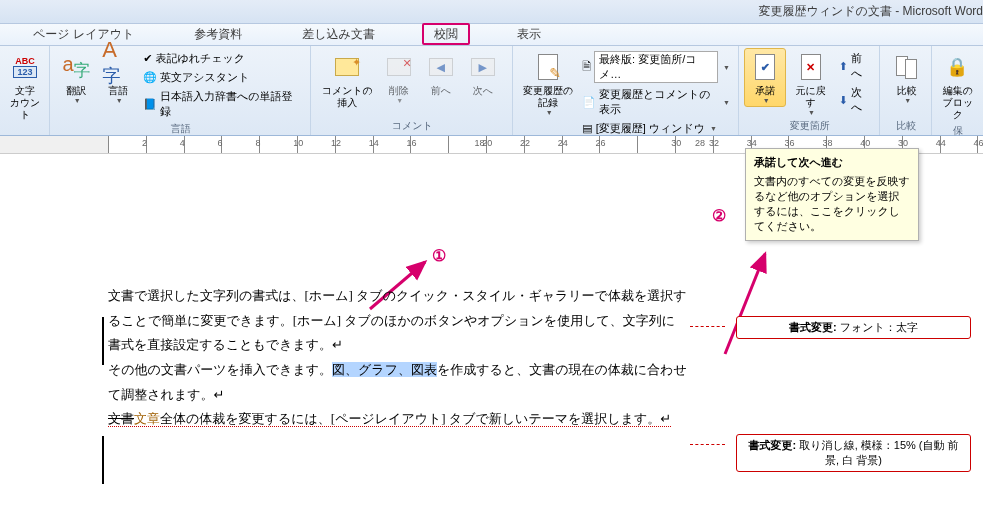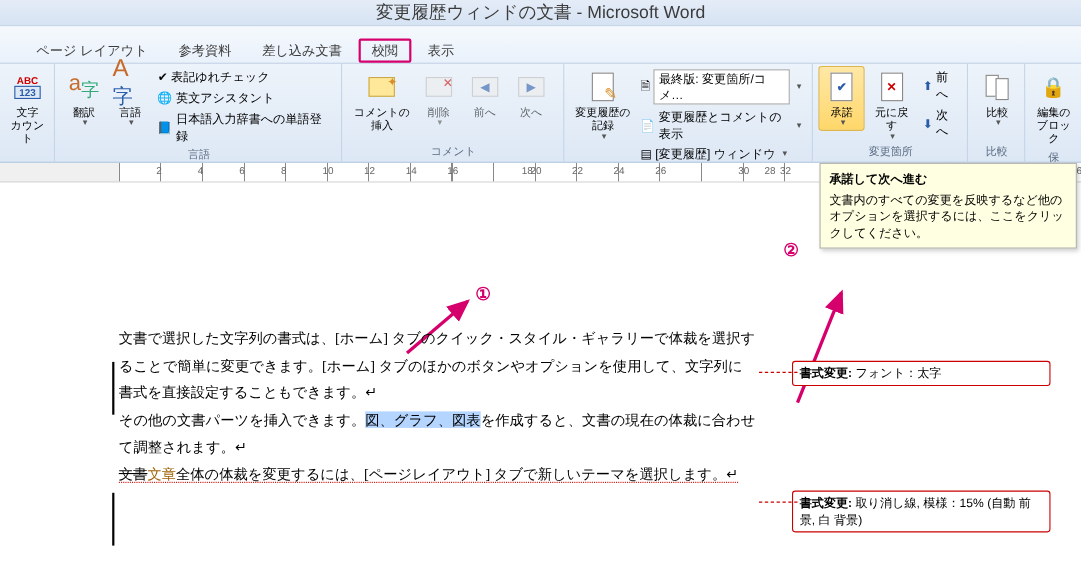--- a/index.html
+++ b/index.html
@@ -10,32 +10,33 @@
       width: 983px;
       height: 522px;
       overflow: hidden;
       position: relative;
     }
     .titlebar {
       height: 24px;
       background: linear-gradient(#e4ecf7, #d6e3f3);
       display: flex;
       align-items: center;
-      justify-content: center;
+      justify-content: flex-end;
       color: #3b3b3b;
-      font-size: 16px;
+      font-size: 12px;
       border-bottom: 1px solid #b6c8e0;
     }
     .tabs {
-      height: 34px;
+      height: 22px;
       background: linear-gradient(#f5f9fd, #e9f1fb);
       display: flex;
       align-items: flex-end;
       padding-left: 20px;
       border-bottom: 1px solid #b6c8e0;
+      gap: 32px;
     }
     .tab {
       padding: 3px 12px 2px;
       margin-right: 2px;
       font-size: 12px;
       color: #3b3b3b;
       cursor: pointer;
       border: 1px solid transparent;
       border-bottom: none;
     }
@@ -133,38 +134,39 @@
     .sel-text {
       background: #b4d5ff;
     }
     .strike { text-decoration: line-through; margin-top: 12px; }
     .redtxt { color: #a16207; }
     .dotted-uline {
       border-bottom: 1px dotted #c00;
     }
     .balloon {
       position: absolute;
-      right: 28px;
+      right: 12px;
       border: 1px solid #c00;
       border-radius: 3px;
       padding: 3px 6px;
       font-size: 11px;
       background: #fff;
       color: #000;
+      text-align: center;
     }
     .balloon-line {
       position: absolute;
       border-top: 1px dashed #c00;
       height: 1px;
     }
     .tooltip {
       position: absolute;
       left: 745px;
       top: 148px;
-      width: 234px;
+      width: 174px;
       background: #ffffe1;
       border: 1px solid #b0b0b0;
       padding: 6px 8px;
       font-size: 11px;
       box-shadow: 2px 2px 4px rgba(0,0,0,0.2);
     }
     .tooltip .tt-title { font-weight: bold; margin-bottom: 4px; }
     .arrow1 {
       position: absolute;
       left: 720px; top: 95px;

